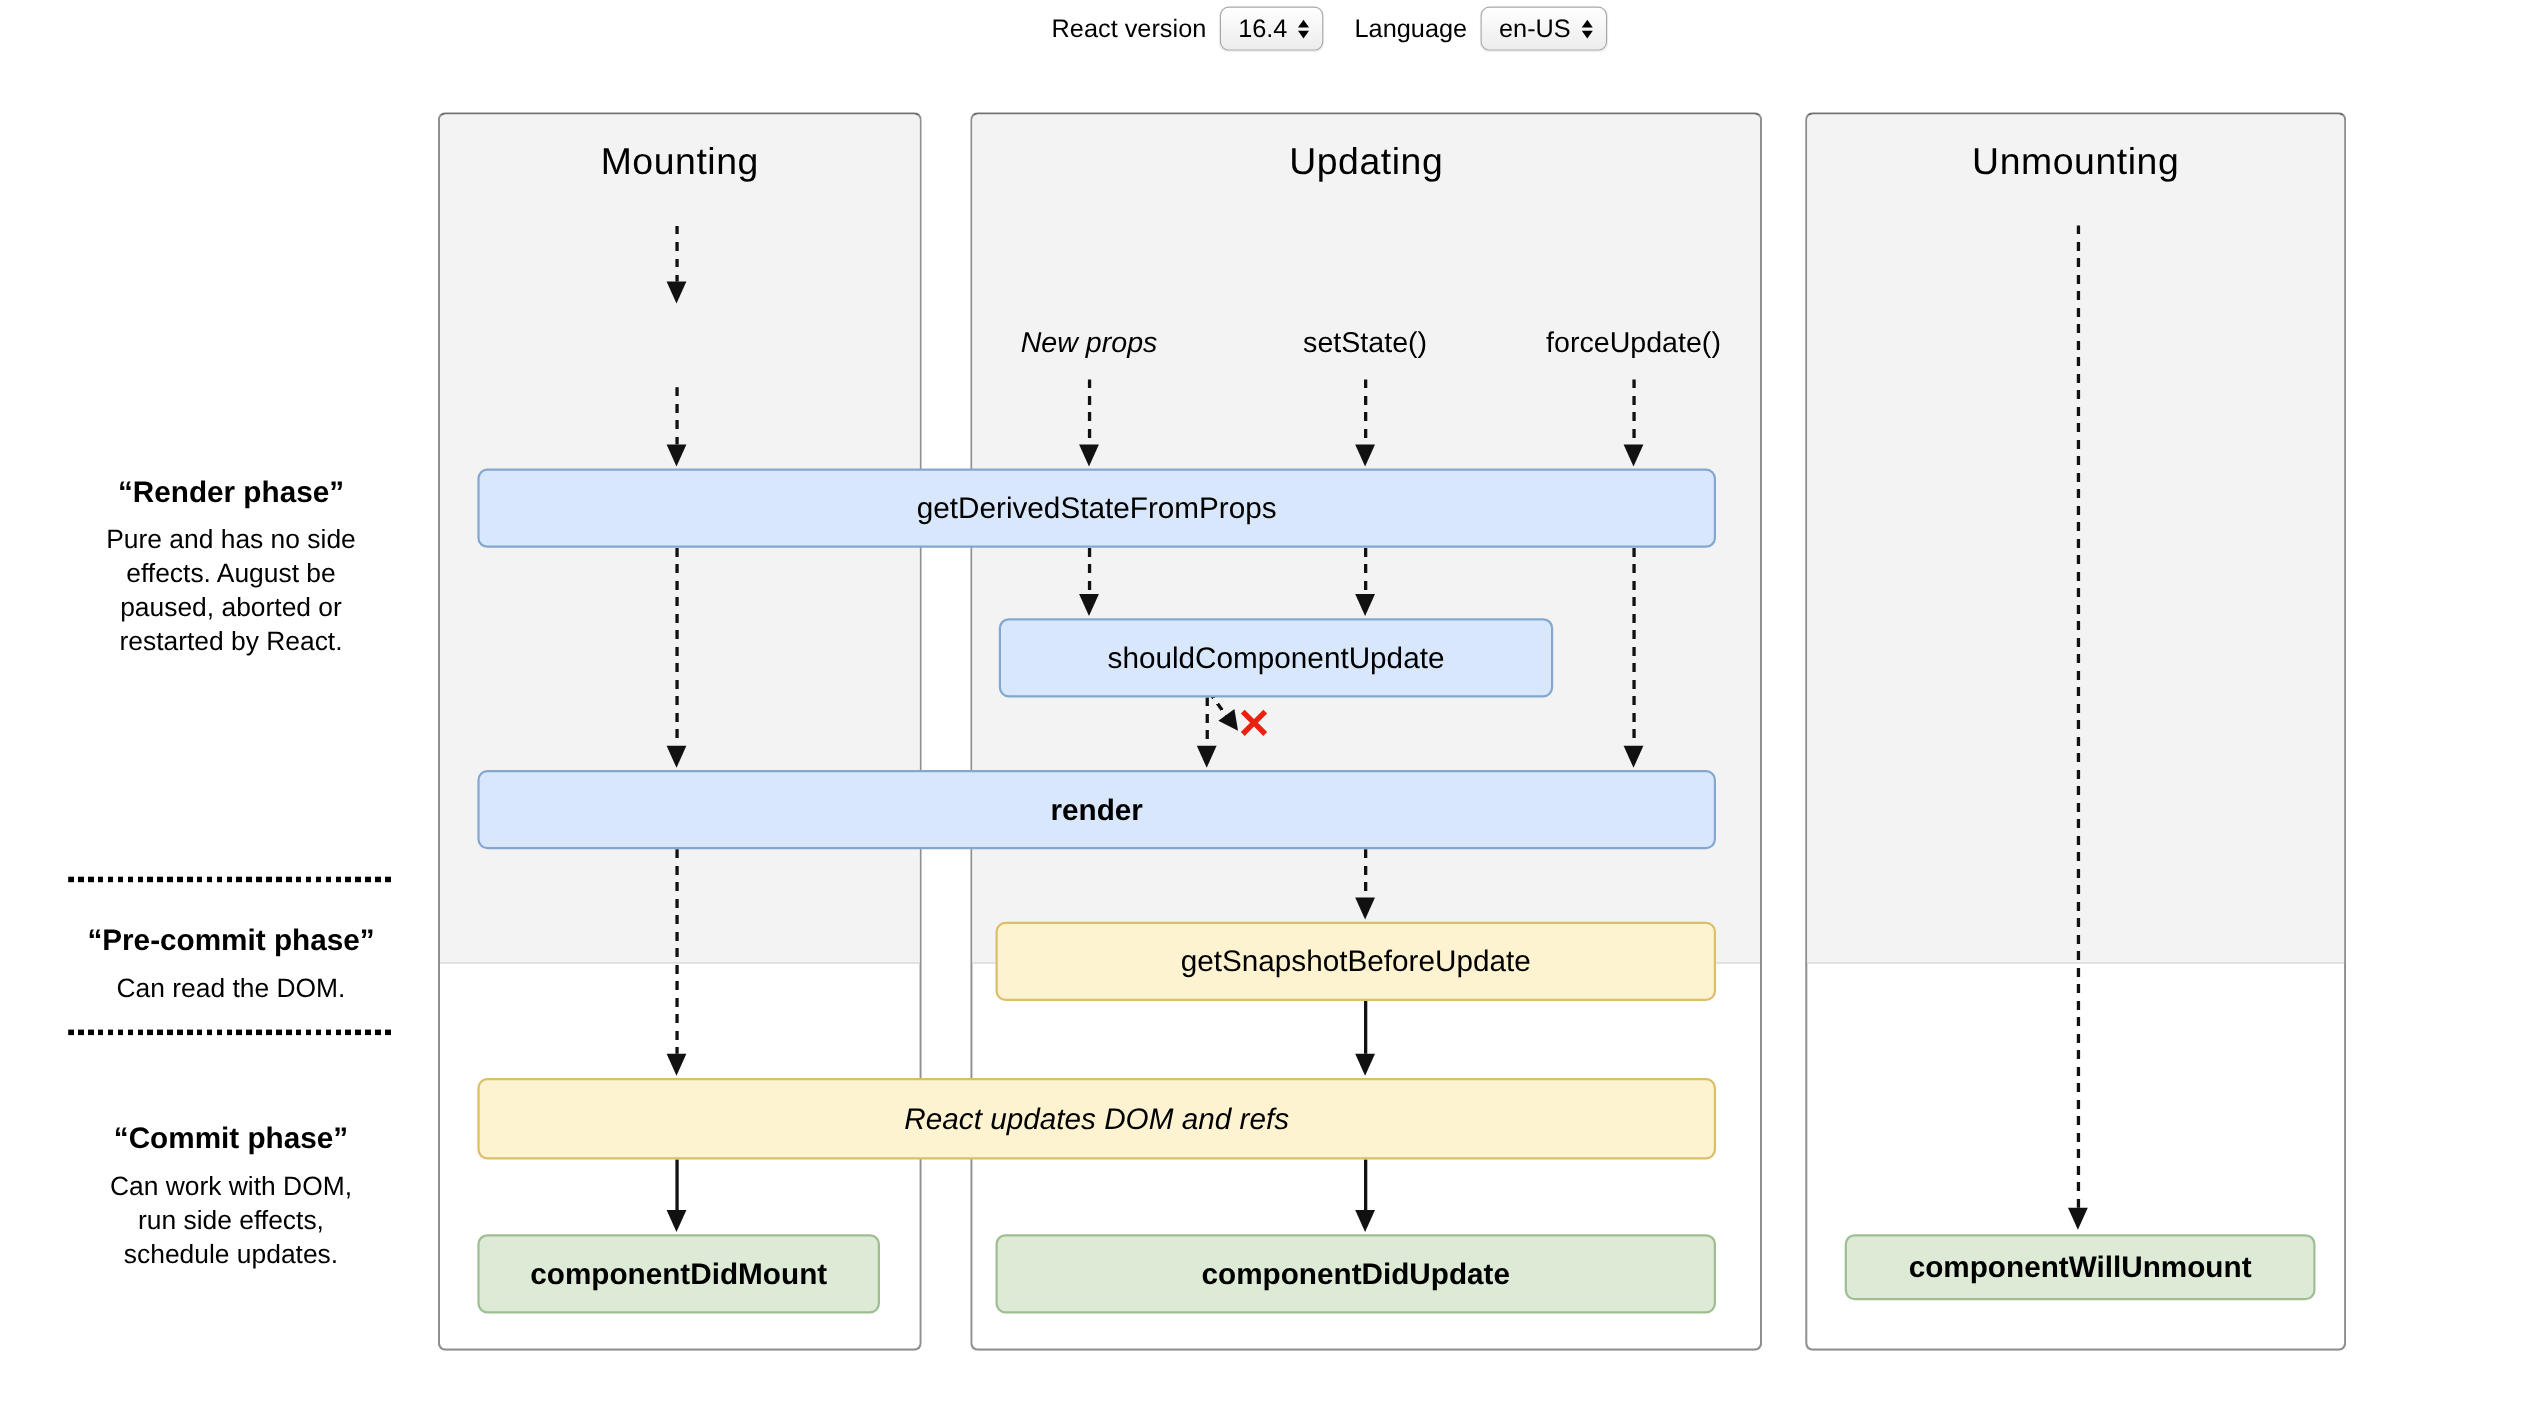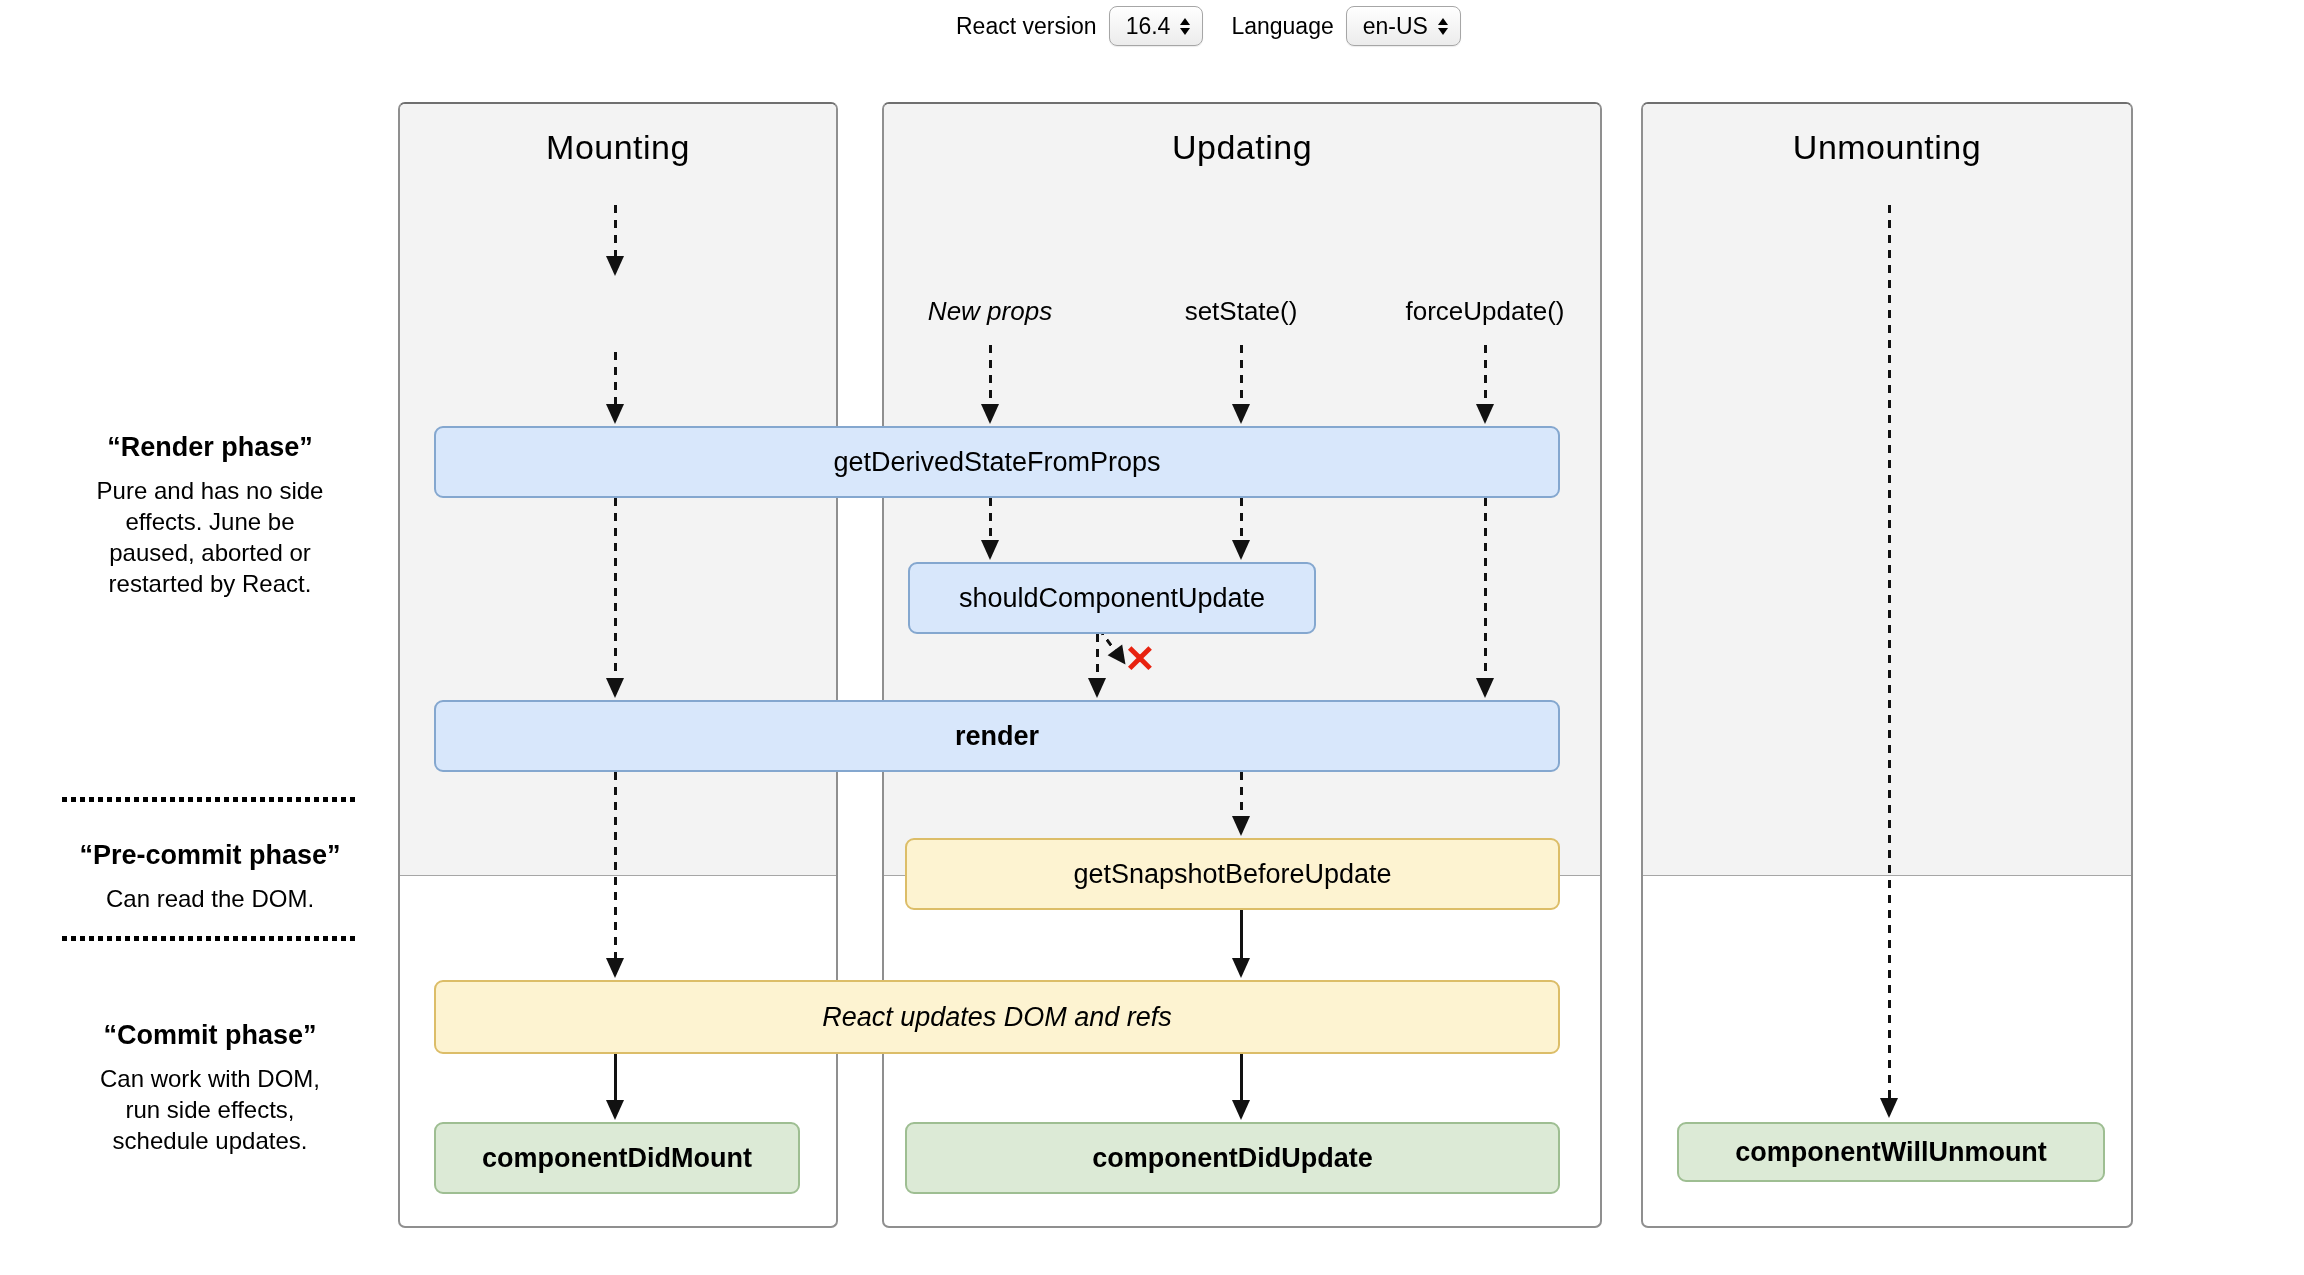--- a/index.html
+++ b/index.html
@@ -94,21 +94,21 @@
     <div class="col-shade"></div>
     <div class="col-title">Updating</div>
   </div>
   <div class="col" style="left:1641px;width:492px;">
     <div class="col-shade"></div>
     <div class="col-title">Unmounting</div>
   </div>
 
   <div class="phase" style="top:432px;">
     <h3>“Render phase”</h3>
-    <p>Pure and has no side effects. June be paused, aborted or restarted by React.</p>
+    <p>Pure and has no side effects. August be paused, aborted or restarted by React.</p>
   </div>
   <div class="dotsep" style="top:797px;"></div>
   <div class="phase" style="top:840px;">
     <h3>“Pre-commit phase”</h3>
     <p>Can read the DOM.</p>
   </div>
   <div class="dotsep" style="top:936px;"></div>
   <div class="phase" style="top:1020px;">
     <h3>“Commit phase”</h3>
     <p>Can work with DOM, run side effects, schedule updates.</p>
@@ -155,21 +155,21 @@
   <div class="ahead" style="left:1232px;top:816px;"></div>
   <div class="vline solid" style="left:1240px;top:910px;height:48px;"></div>
   <div class="ahead" style="left:1232px;top:958px;"></div>
   <div class="vline solid" style="left:1240px;top:1054px;height:46px;"></div>
   <div class="ahead" style="left:1232px;top:1100px;"></div>
 
   <div class="vline dash" style="left:1888px;top:205px;height:893px;"></div>
   <div class="ahead" style="left:1880px;top:1098px;"></div>
 
   <div class="mbox blue" style="left:434px;top:426px;width:1126px;height:72px;">getDerivedStateFromProps</div>
-  <div class="mbox blue" style="left:908px;top:562px;width:408px;height:72px;">shouldComponentUpdate</div>
+  <div class="mbox blue" style="left:908px;top:562px;width:504px;height:72px;">shouldComponentUpdate</div>
   <div class="mbox blue bold" style="left:434px;top:700px;width:1126px;height:72px;">render</div>
   <div class="mbox yellow" style="left:905px;top:838px;width:655px;height:72px;">getSnapshotBeforeUpdate</div>
   <div class="mbox yellow italic" style="left:434px;top:980px;width:1126px;height:74px;">React updates DOM and refs</div>
   <div class="mbox green bold" style="left:434px;top:1122px;width:366px;height:72px;">componentDidMount</div>
   <div class="mbox green bold" style="left:905px;top:1122px;width:655px;height:72px;">componentDidUpdate</div>
   <div class="mbox green bold" style="left:1677px;top:1122px;width:428px;height:60px;">componentWillUnmount</div>
 
 </div>
 
 </body></html>

